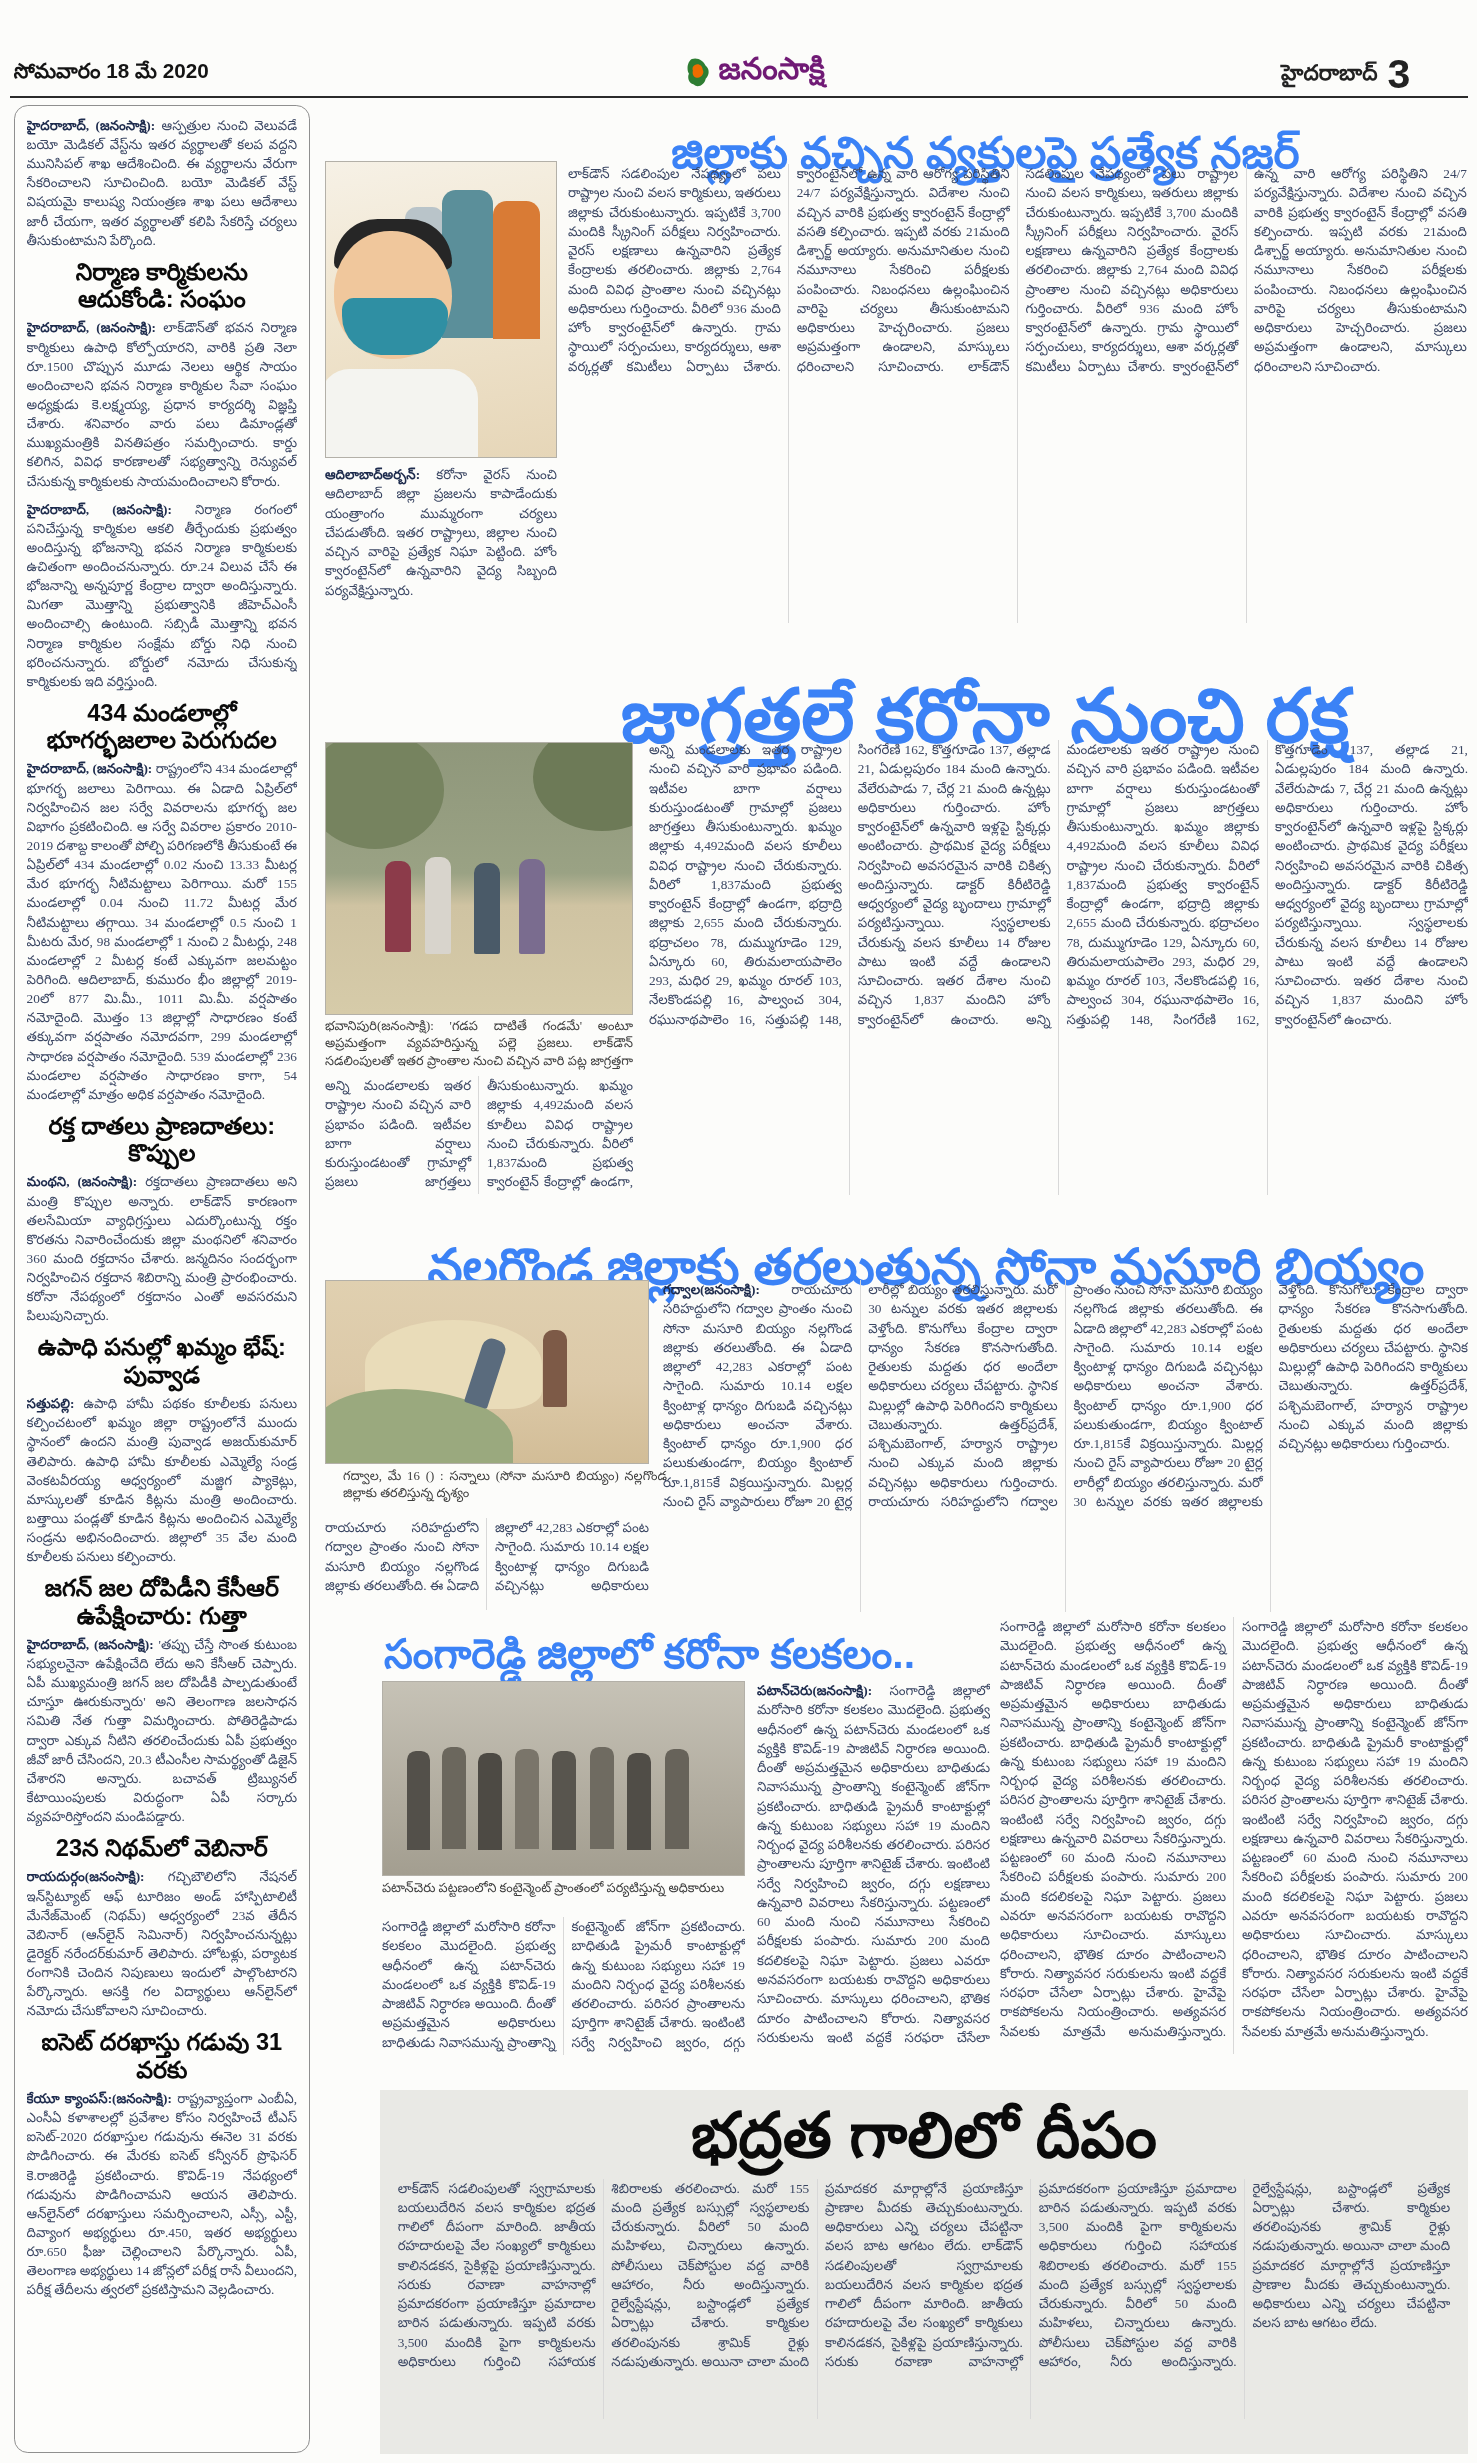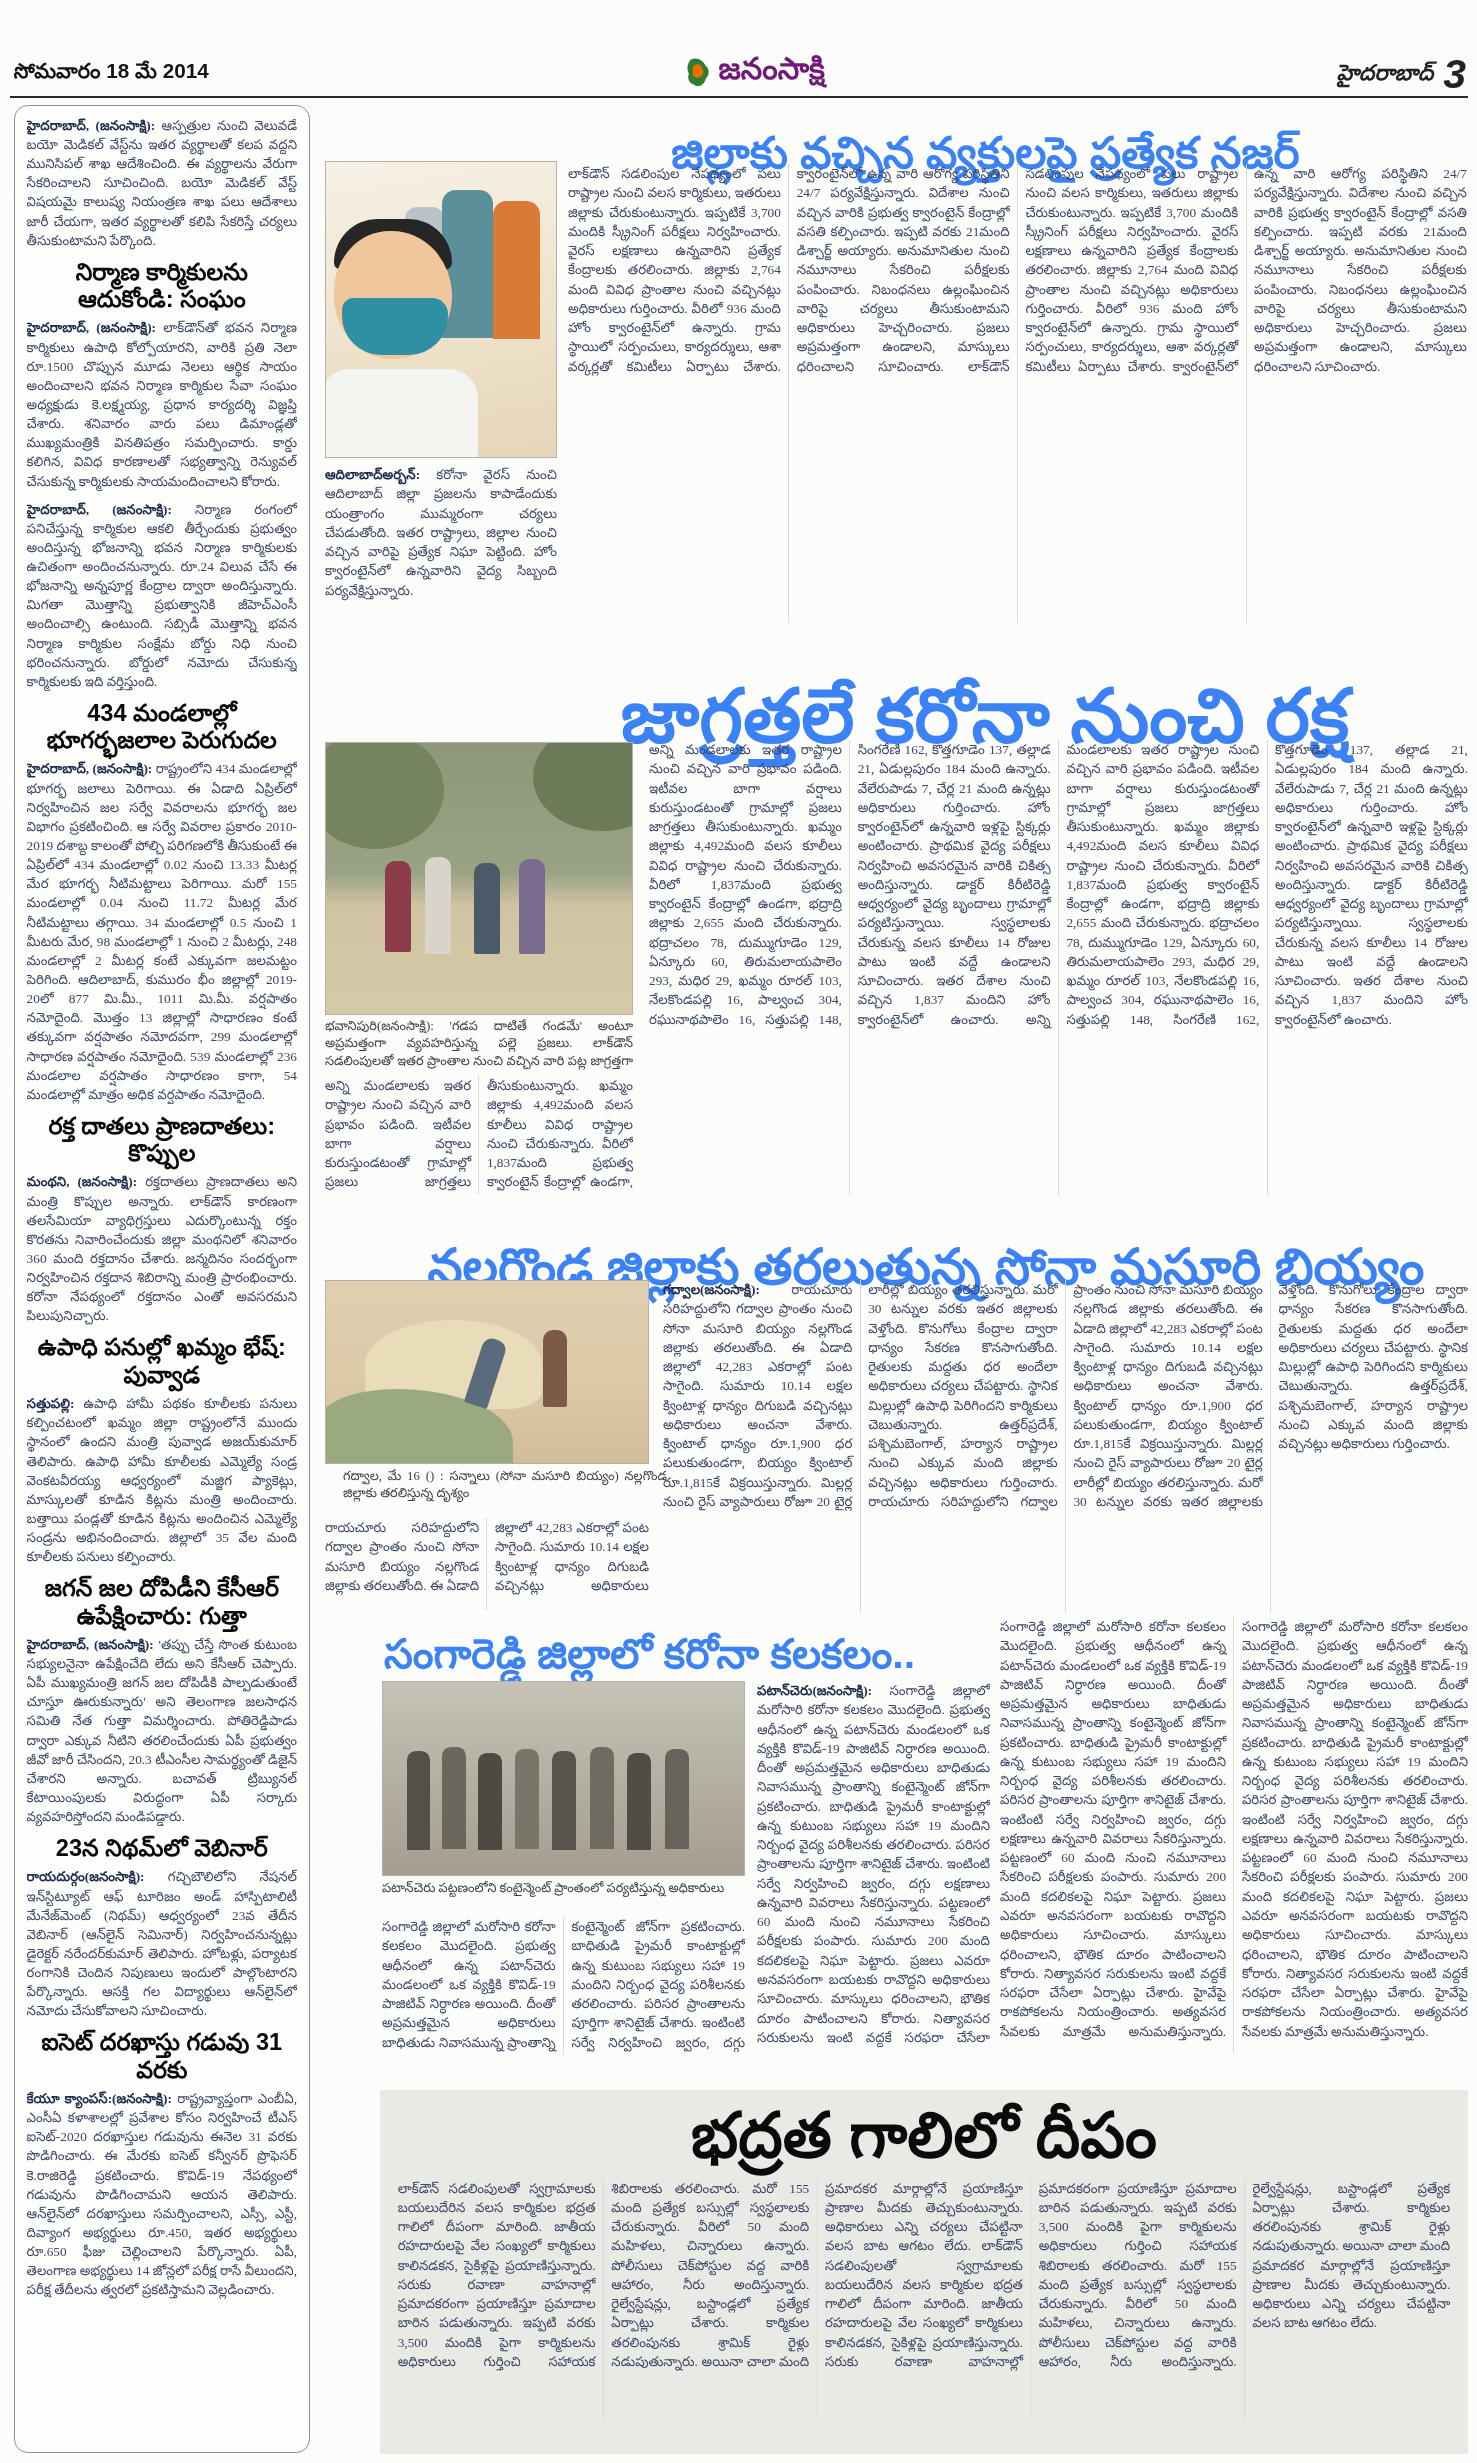--- a/index.html
+++ b/index.html
@@ -7,21 +7,21 @@
     width:1478px;height:2464px;position:relative;
     background:#fcfcfa;
     font-family:"Liberation Sans", sans-serif;
     color:#222;overflow:hidden;
   }
   .abs{position:absolute;}
   
   .hdr-date{left:13.8px;top:59px;font-size:20.7px;font-weight:bold;color:#141414;}
   .hdr-logo{left:686px;top:51px;display:flex;align-items:center;gap:6.9px;}
   .hdr-logo-text{font-size:30.5px;font-weight:bold;color:#701a75;}
-  .hdr-city{left:1281px;top:51px;width:185px;text-align:right;font-style:italic;}
+  .hdr-city{left:1281px;top:51px;width:185px;}
   .hdr-city .city{font-size:21.7px;font-weight:bold;vertical-align:middle;}
   .hdr-city .pno{font-size:41px;font-weight:bold;margin-left:9.9px;vertical-align:middle;}
   .hdr-rule{left:9.9px;top:96px;width:1458px;height:2px;background:#2b2b2b;}
   
   .left-box{
     left:13.8px;top:105px;width:296px;height:2348px;
     border:1.5px solid #8f8f8f;border-radius:13.8px;
     padding:9.9px 11.8px;box-sizing:border-box;overflow:hidden;
     background:#fdfdfb;
   }
@@ -94,21 +94,21 @@
   .a5-box{
     left:380px;top:2090px;width:1088px;height:364px;
     background:#e9e9e5;box-sizing:border-box;padding:9.9px 17.7px;
   }
   .h-a5{font-size:63px;font-weight:800;text-align:center;color:#0a0a0a;margin:3.9px 0 11.8px 0;line-height:1.0;}
   .a5-body{height:240px;}
 </style>
 </head>
 <body>
 
-<div class="abs hdr-date">సోమవారం 18 మే 2014</div>
+<div class="abs hdr-date">సోమవారం 18 మే 2020</div>
 
 <div class="abs hdr-logo">
   <span style="display:inline-block;line-height:0;">
     <svg width="25.6" height="31.5" viewBox="0 0 26 32">
       <path d="M6 2 C12 0 18 4 20 9 C24 12 24 18 20 22 C19 28 12 32 8 28 C3 27 1 21 3 17 C0 12 2 4 6 2 Z" fill="#2e7d32"></path>
       <path d="M9 8 C13 6 17 9 17 13 C19 16 16 21 12 21 C8 22 6 17 7 14 C6 11 7 9 9 8 Z" fill="#ef6c00"></path>
     </svg>
   </span>
   <span class="hdr-logo-text">జనంసాక్షి</span>
 </div>

